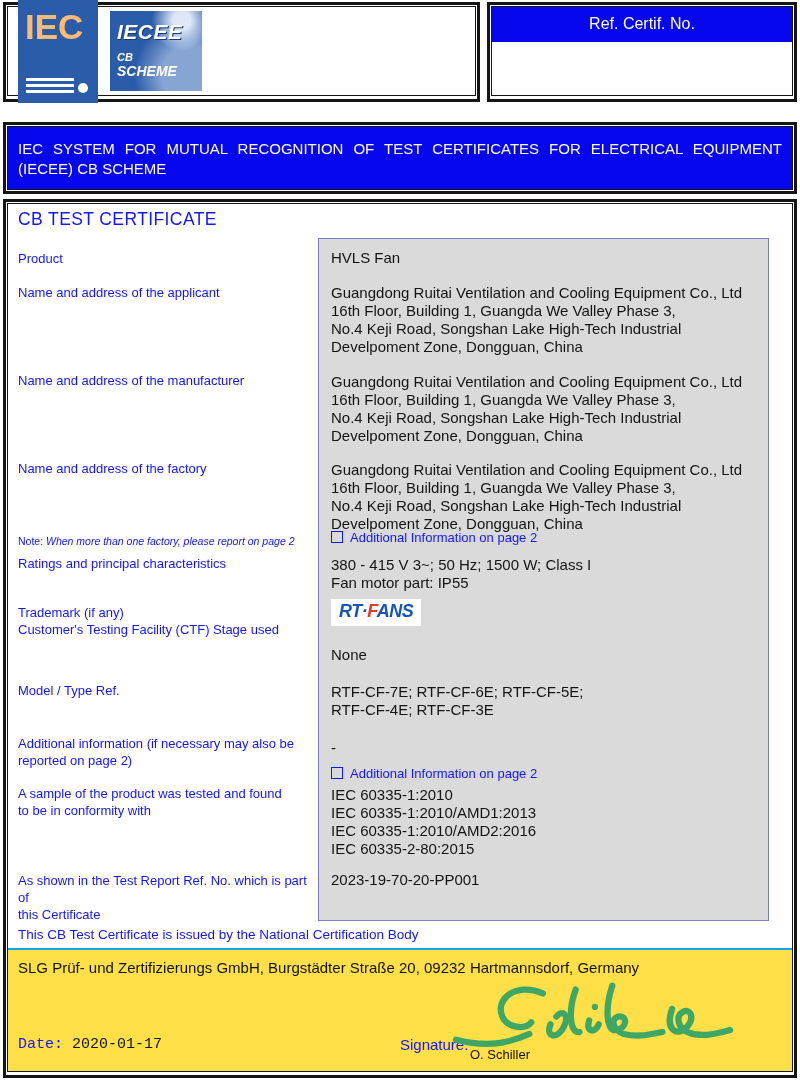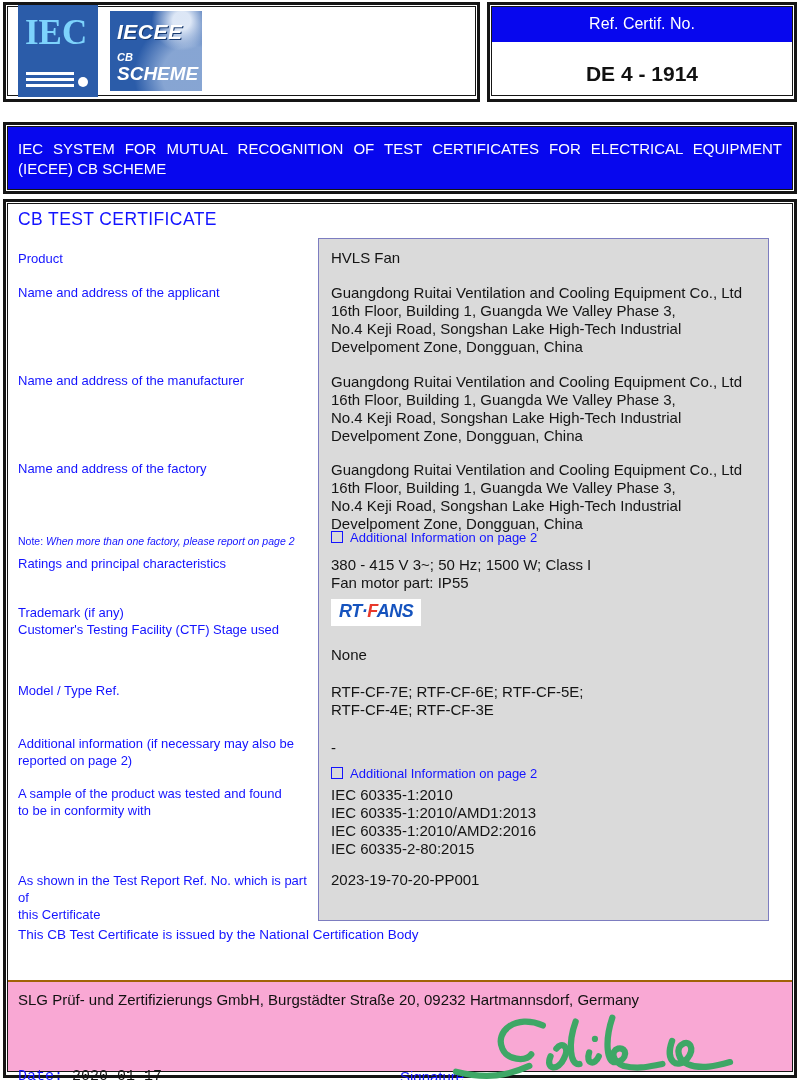--- a/index.html
+++ b/index.html
@@ -7,52 +7,52 @@
     width:800px;height:1080px;background:#ffffff;overflow:hidden;
     font-family:"Liberation Sans", sans-serif;color:#141414;
   }
   .dframe{border:3px solid #151515;background:#fff;box-sizing:border-box;}
   .dframe>.inner{border:1px solid #151515;margin:1px;box-sizing:border-box;position:relative;background:#fff;}
 
   
   .header-row{display:flex;gap:7px;margin:2px 3px 0 3px;height:100px;}
   .logos-box{flex:0 0 477px;}
   .logos-box .inner{height:90px;display:flex;align-items:center;padding-left:10px;gap:12px;}
-  .iec-logo{width:80px;height:92px;background:#2b5ca9;position:relative;color:#7dd3fc;font-family:Liberation Serif, serif;}
+  .iec-logo{width:80px;height:104px;background:#2b5ca9;position:relative;color:#fdba74;}
   .iec-text{position:absolute;top:8px;left:7px;font-size:35px;font-weight:bold;letter-spacing:0px;}
   .iec-lines{position:absolute;left:8px;bottom:10px;width:48px;}
   .iec-lines div{height:3px;background:#fff;margin-top:3px;}
   .iec-dot{position:absolute;right:10px;bottom:10px;width:10px;height:10px;border-radius:50%;background:#fff;}
   .iecee-logo{width:92px;height:80px;color:#fff;font-style:italic;font-weight:bold;
     background:
       radial-gradient(circle at 78% 12%, rgba(230,238,250,.95) 0 9%, rgba(230,238,250,0) 30%),
       radial-gradient(circle at 88% 80%, rgba(210,225,245,.55) 0 28%, rgba(210,225,245,0) 55%),
       #2b5ca9;
     padding:9px 0 0 7px;box-sizing:border-box;}
   .iecee-l1{font-size:21px;letter-spacing:.5px;text-shadow:1px 1px 0 #16396f;}
   .iecee-l2{font-size:11px;margin-top:7px;}
-  .iecee-l3{font-size:19px;}
+  .iecee-l3{font-size:14px;}
   .ref-box{flex:1;}
   .ref-box .inner{height:90px;display:flex;flex-direction:column;gap:10px;}
   .ref-bar{background:#0707ee;color:#fff;text-align:center;font-size:16px;padding:8px 0 9px 0;}
   .ref-num{flex:1;display:flex;align-items:center;justify-content:center;font-size:21px;font-weight:bold;color:#111;}
 
   
   .banner{margin:20px 3px 5px 3px;height:72px;}
   .banner .inner{background:#0707ee;color:#fff;height:62px;padding:12px 10px;box-sizing:content-box;
     height:auto;min-height:0;}
   .banner .inner{height:38px;padding:13px 10px 11px 10px;}
   .banner-line1{font-size:15px;text-align:justify;text-align-last:justify;}
   .banner-line2{font-size:15px;margin-top:3px;}
 
   
   .main{margin:0 3px;height:879px;}
   .main .inner{height:869px;display:flex;flex-direction:column;}
   .main-white{position:relative;height:744px;background:#fff;}
-  .main-footer{flex:1;position:relative;background:#f9a8d4;border-top:2px solid #a16207;margin-top:32px;}
+  .main-footer{flex:1;position:relative;background:#fde047;border-top:2px solid #0ea5e9;}
 
   .title{position:absolute;left:10px;top:5px;color:#1414ff;font-size:17.5px;letter-spacing:.4px;}
   .lbl{position:absolute;left:10px;color:#1414ff;font-size:13px;line-height:17px;white-space:pre-line;max-width:292px;}
   .note{position:absolute;left:10px;color:#1414ff;font-size:10.5px;margin-top:48px;}
   .note .it{font-style:italic;}
 
   .valbox{position:absolute;left:310px;top:34px;width:449px;height:681px;background:#dadada;border:1px solid #7d7dc0;}
   .val{position:absolute;left:12px;color:#141414;font-size:15px;line-height:18px;white-space:pre-line;}
   .chk{position:absolute;left:12px;color:#1414ff;font-size:13px;}
   .chkbox{display:inline-block;width:10px;height:10px;border:1.5px solid #1414ff;margin-right:7px;vertical-align:-1px;background:#dadada;}
@@ -89,21 +89,20 @@
         <div class="iecee-logo">
           <div class="iecee-l1">IECEE</div>
           <div class="iecee-l2">CB</div>
           <div class="iecee-l3">SCHEME</div>
         </div>
       </div>
     </div>
     <div class="dframe ref-box">
       <div class="inner">
         <div class="ref-bar">Ref. Certif. No.</div>
-        <div class="ref-num">DE 4 - 1914</div>
       </div>
     </div>
   </div>
 
   <div class="dframe banner">
     <div class="inner">
       <div class="banner-line1">IEC SYSTEM FOR MUTUAL RECOGNITION OF TEST CERTIFICATES FOR ELECTRICAL EQUIPMENT</div>
       <div class="banner-line2">(IECEE) CB SCHEME</div>
     </div>
   </div>

